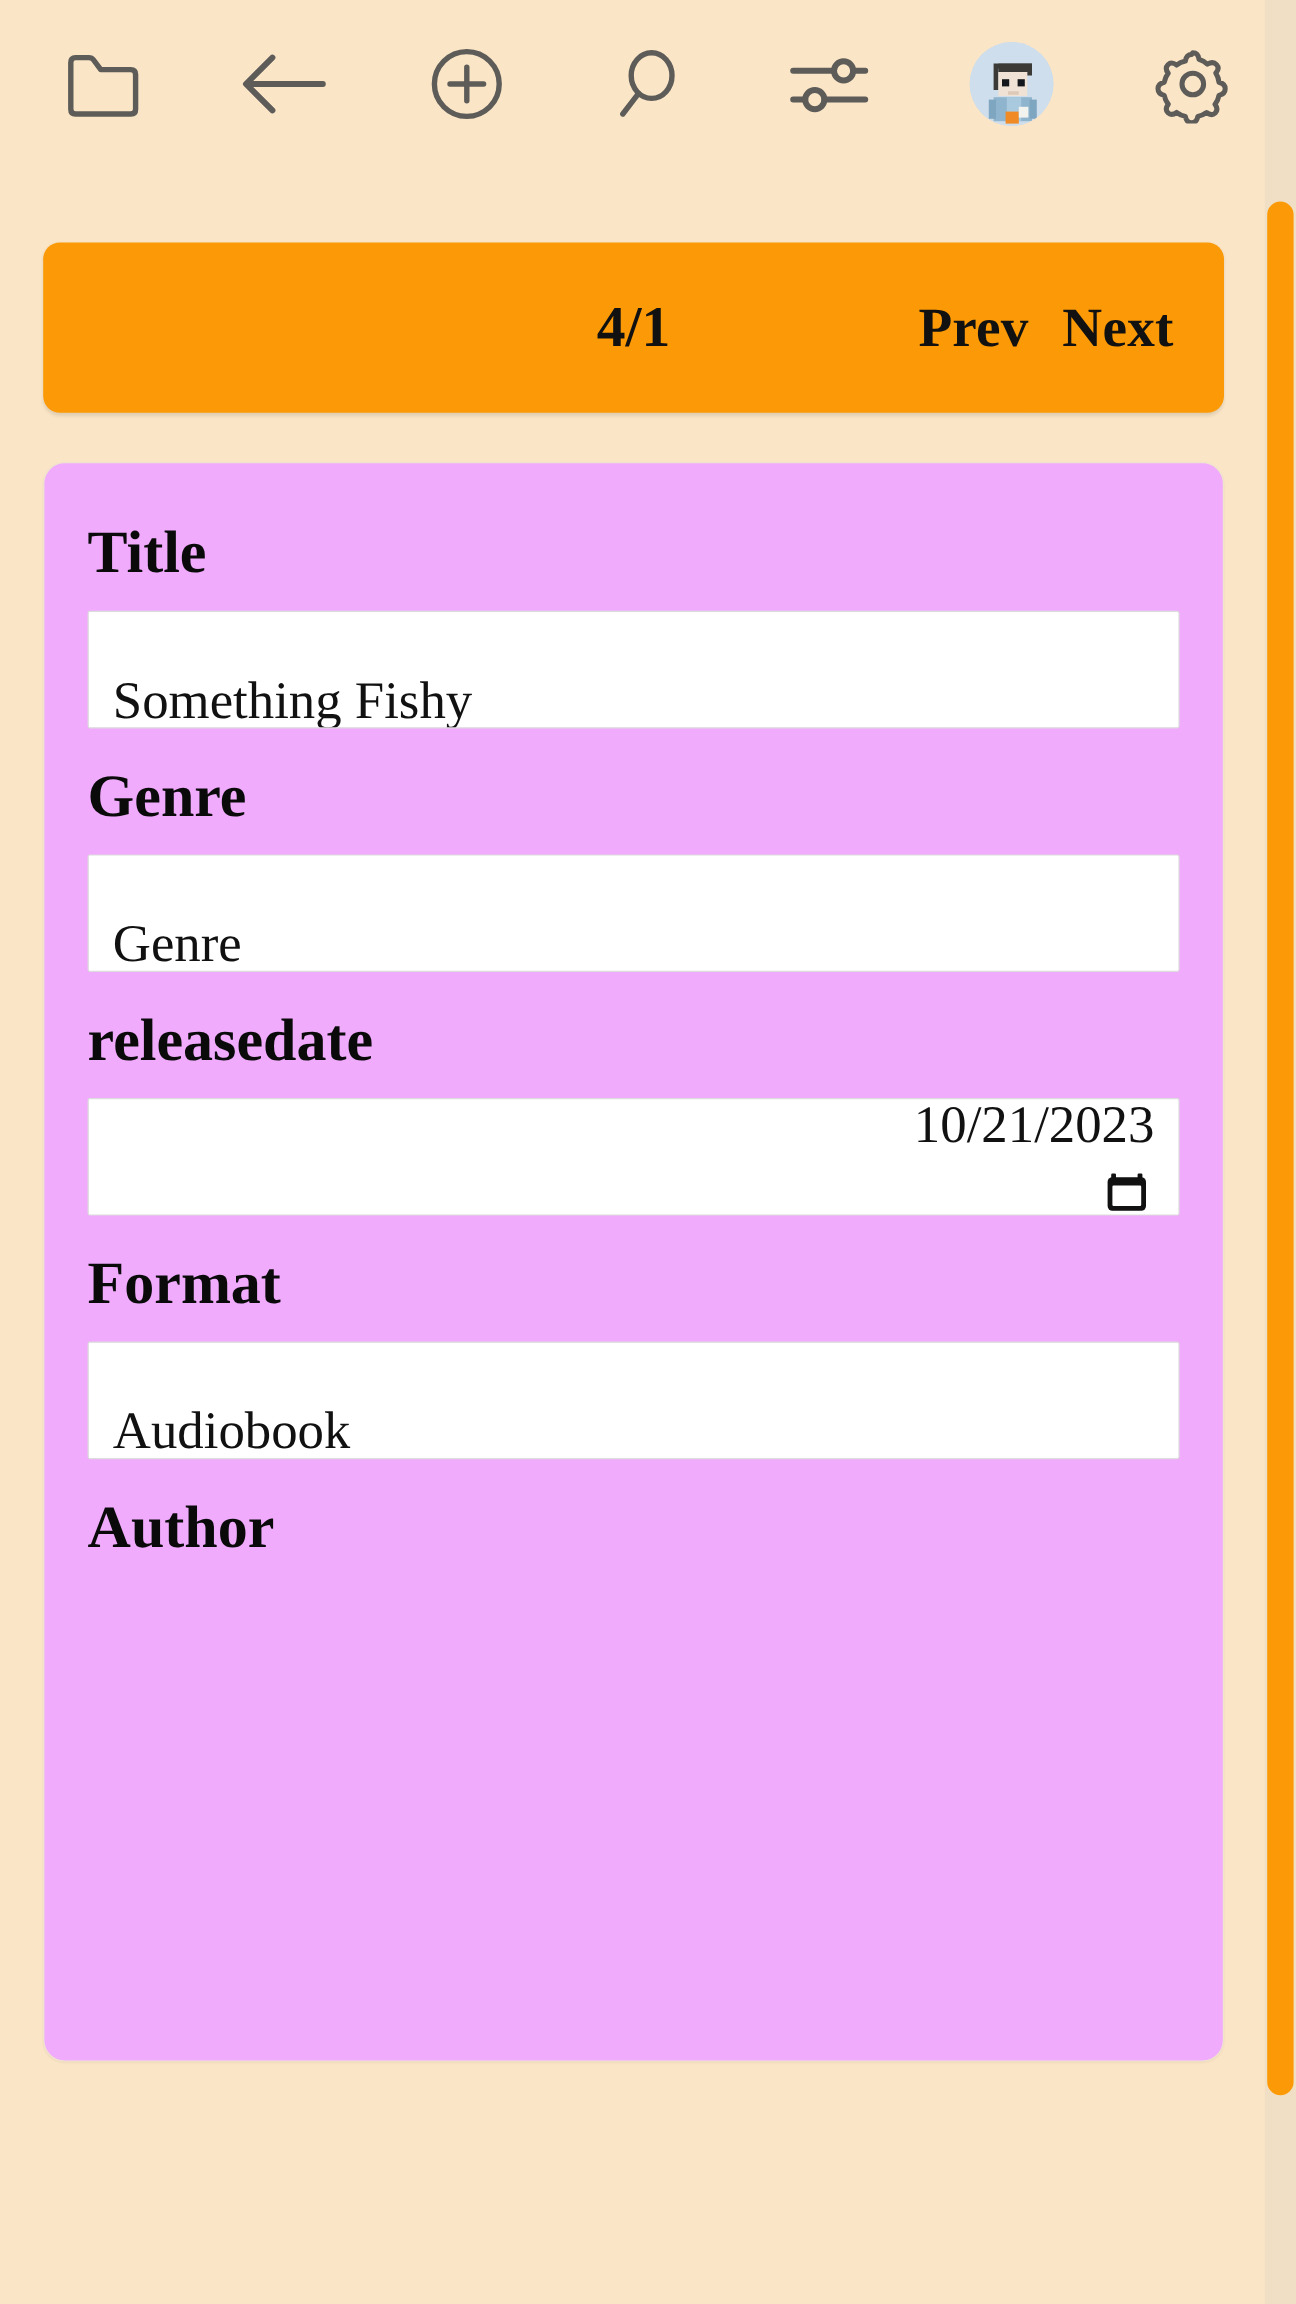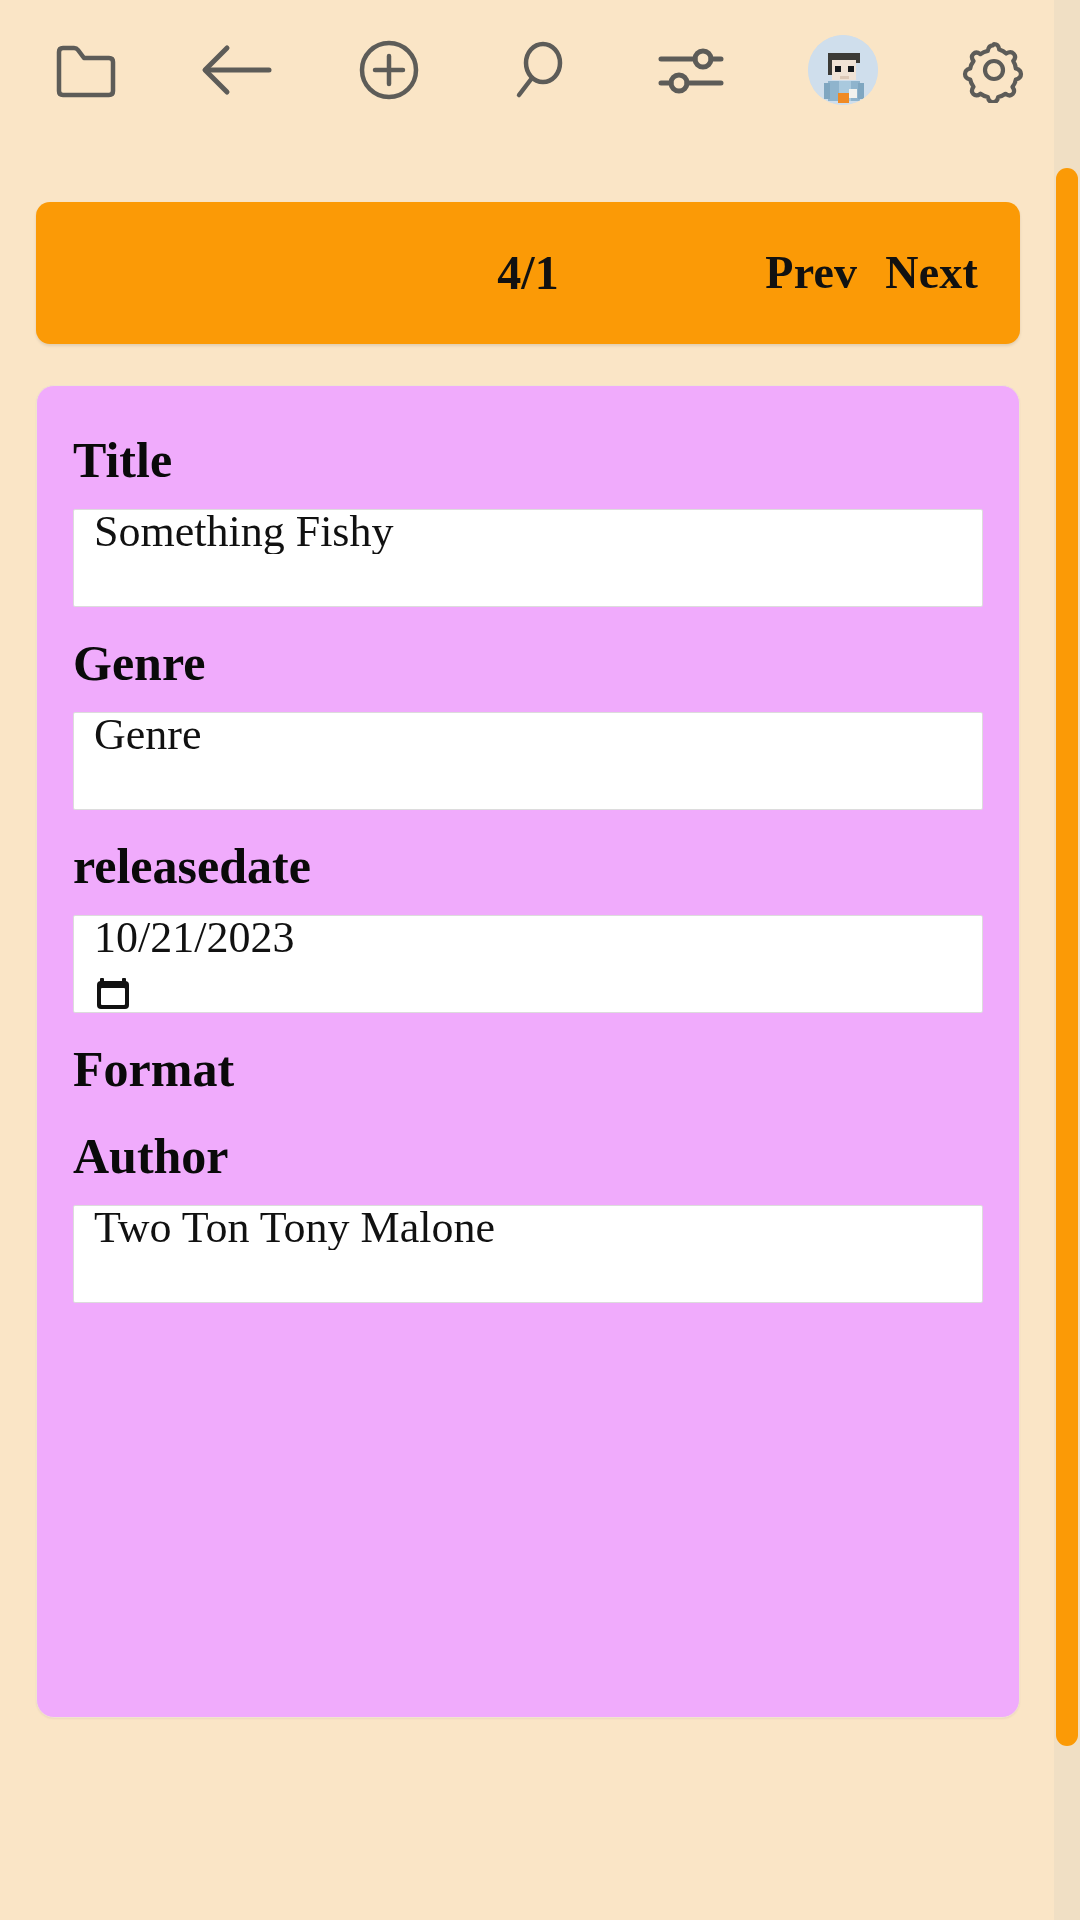--- a/index.html
+++ b/index.html
@@ -125,21 +125,21 @@
     width: 100%;
     height: 98px;
     background: #ffffff;
     border: 1px solid #dcdcdc;
     border-radius: 2px;
     font-family: "Liberation Serif", "DejaVu Serif", serif;
     font-size: 44px;
     color: #111;
     padding: 0 20px;
     display: flex;
-    align-items: flex-start;
+    align-items: flex-end;
     cursor: text;
   }
 
   .field-input .value {
     white-space: nowrap;
     overflow: hidden;
     line-height: 1;
   }
 
   .date-row {
@@ -298,25 +298,25 @@
           <rect x="28" y="4" width="4" height="6" rx="1" fill="#111"></rect>
           <rect x="3" y="7" width="32" height="28" rx="4" fill="#111"></rect>
           <rect x="7" y="14" width="24" height="17" rx="1" fill="#ffffff"></rect>
         </svg>
       </span>
     </div>
   </div>
 
   <div class="field">
     <label class="field-label">Format</label>
+    <div class="field-input">
+      <span class="value">Audiobook</span>
+    </div>
   </div>
 
   <div class="field">
     <label class="field-label">Author</label>
-    <div class="field-input">
-      <span class="value">Two Ton Tony Malone</span>
-    </div>
   </div>
 
 </div>
 
 <div id="scroll-track"></div>
 <div id="scroll-thumb"></div>
 
 </body></html>

